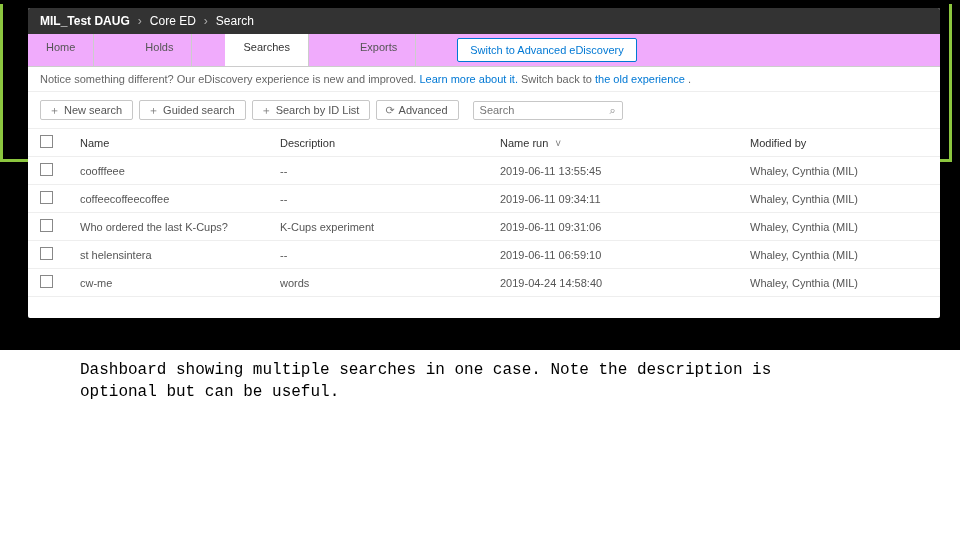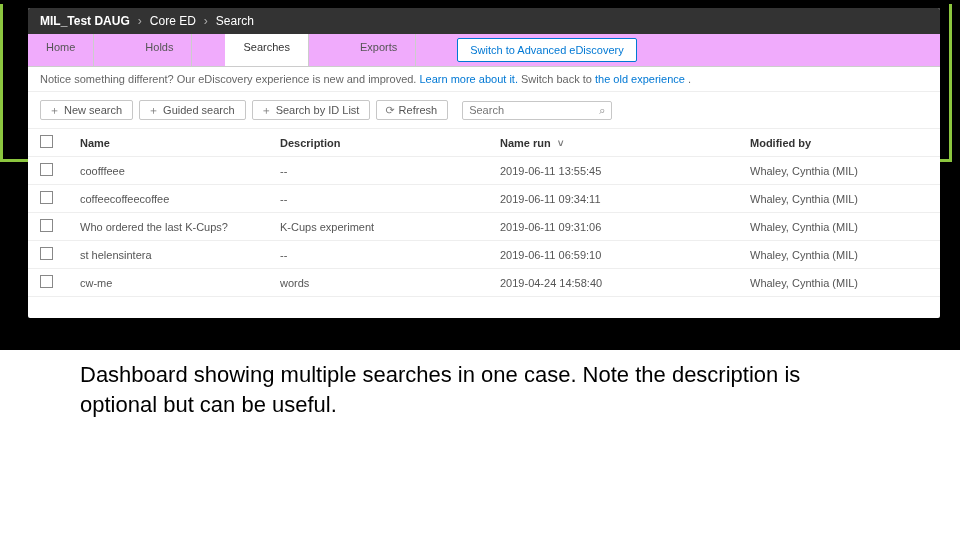--- a/index.html
+++ b/index.html
@@ -17,25 +17,25 @@
   .notice { padding: 6px 12px; font-size: 11px; color: #666; border-bottom: 1px solid #eee; }
   .notice .link { color: #0078d4; cursor: pointer; }
   .toolbar { display: flex; gap: 6px; padding: 8px 12px; align-items: center; border-bottom: 1px solid #eee; }
   .tool-btn { border: 1px solid #c7c7c7; background: #fff; padding: 3px 10px 3px 8px; font-size: 11px; color: #555; border-radius: 2px; cursor: pointer; display: flex; align-items: center; gap: 4px; }
   .tool-btn .ico { color: #777; font-size: 11px; line-height:1; }
   .search-box { margin-left: 8px; border: 1px solid #c7c7c7; border-radius: 2px; display: flex; align-items: center; padding: 2px 6px; }
   .search-box input { border: none; outline: none; font-size: 11px; width: 130px; background: transparent; }
   .search-box .mag { color: #888; font-size: 11px; }
   .grid { width: 100%; }
   .grid-header, .grid-row { display: grid; grid-template-columns: 40px 200px 220px 250px 1fr; align-items: center; padding: 6px 12px; border-bottom: 1px solid #eee; }
-  .grid-header { font-weight: 700; color: #333; font-size: 11px; }
+  .grid-header { font-weight: 400; color: #333; font-size: 11px; }
   .grid-row { font-size: 11px; color: #555; }
   .chk { width: 13px; height: 13px; border: 1px solid #888; display: inline-block; background:#fff; }
   .sort-ico { font-size: 10px; color: #777; margin-left: 4px; }
-  .caption { position: absolute; top: 360px; left: 80px; right: 120px; color: #000; font-size: 22px; line-height: 1.35; font-family: Liberation Sans, sans-serif; }
+  .caption { position: absolute; top: 360px; left: 80px; right: 120px; color: #000; font-size: 16px; line-height: 1.35; font-family: Liberation Mono, monospace; }
   .caption-bg { position:absolute; top:350px; left:0; right:0; bottom:0; background:#fff; }
 </style>
 </head>
 <body>
 
 <div class="slide">
   <div class="accent-frame"></div>
   <div class="caption-bg"></div>
 
   <div class="dashboard-card">
@@ -72,21 +72,21 @@
       <div class="tool-btn">
         <span class="ico">＋</span>
         <span>Guided search</span>
       </div>
       <div class="tool-btn">
         <span class="ico">＋</span>
         <span>Search by ID List</span>
       </div>
       <div class="tool-btn">
         <span class="ico">⟳</span>
-        <span>Refresh</span>
+        <span>Advanced</span>
       </div>
       <div class="search-box">
         <input type="text" placeholder="Search" style="">
         <span class="mag">⌕</span>
       </div>
     </div>
 
     <div class="grid">
       <div class="grid-header">
         <span><span class="chk"></span></span>

